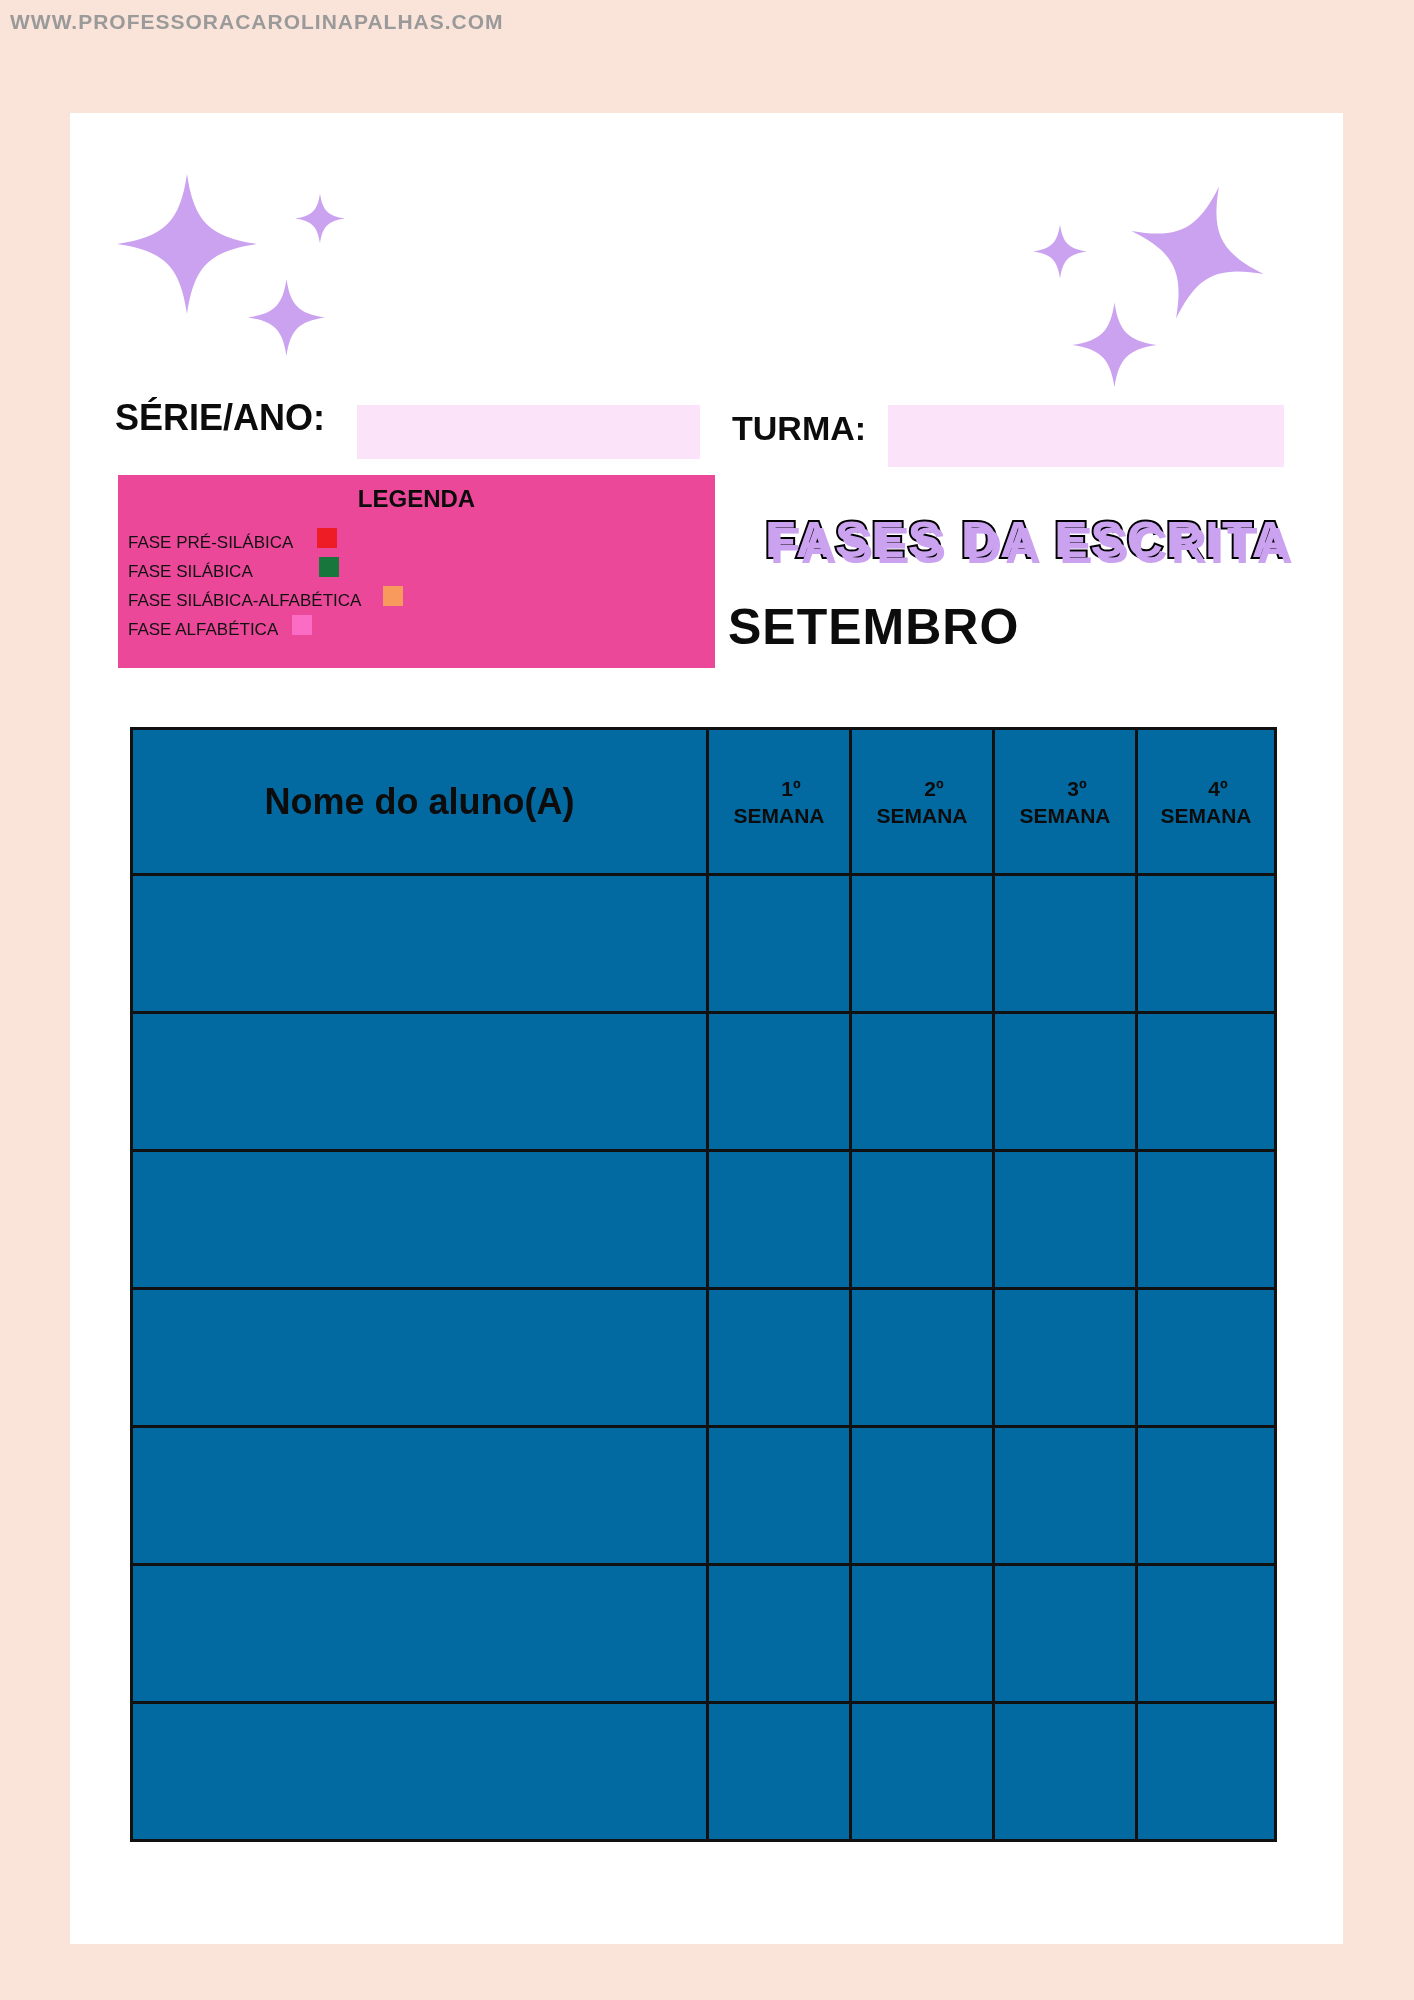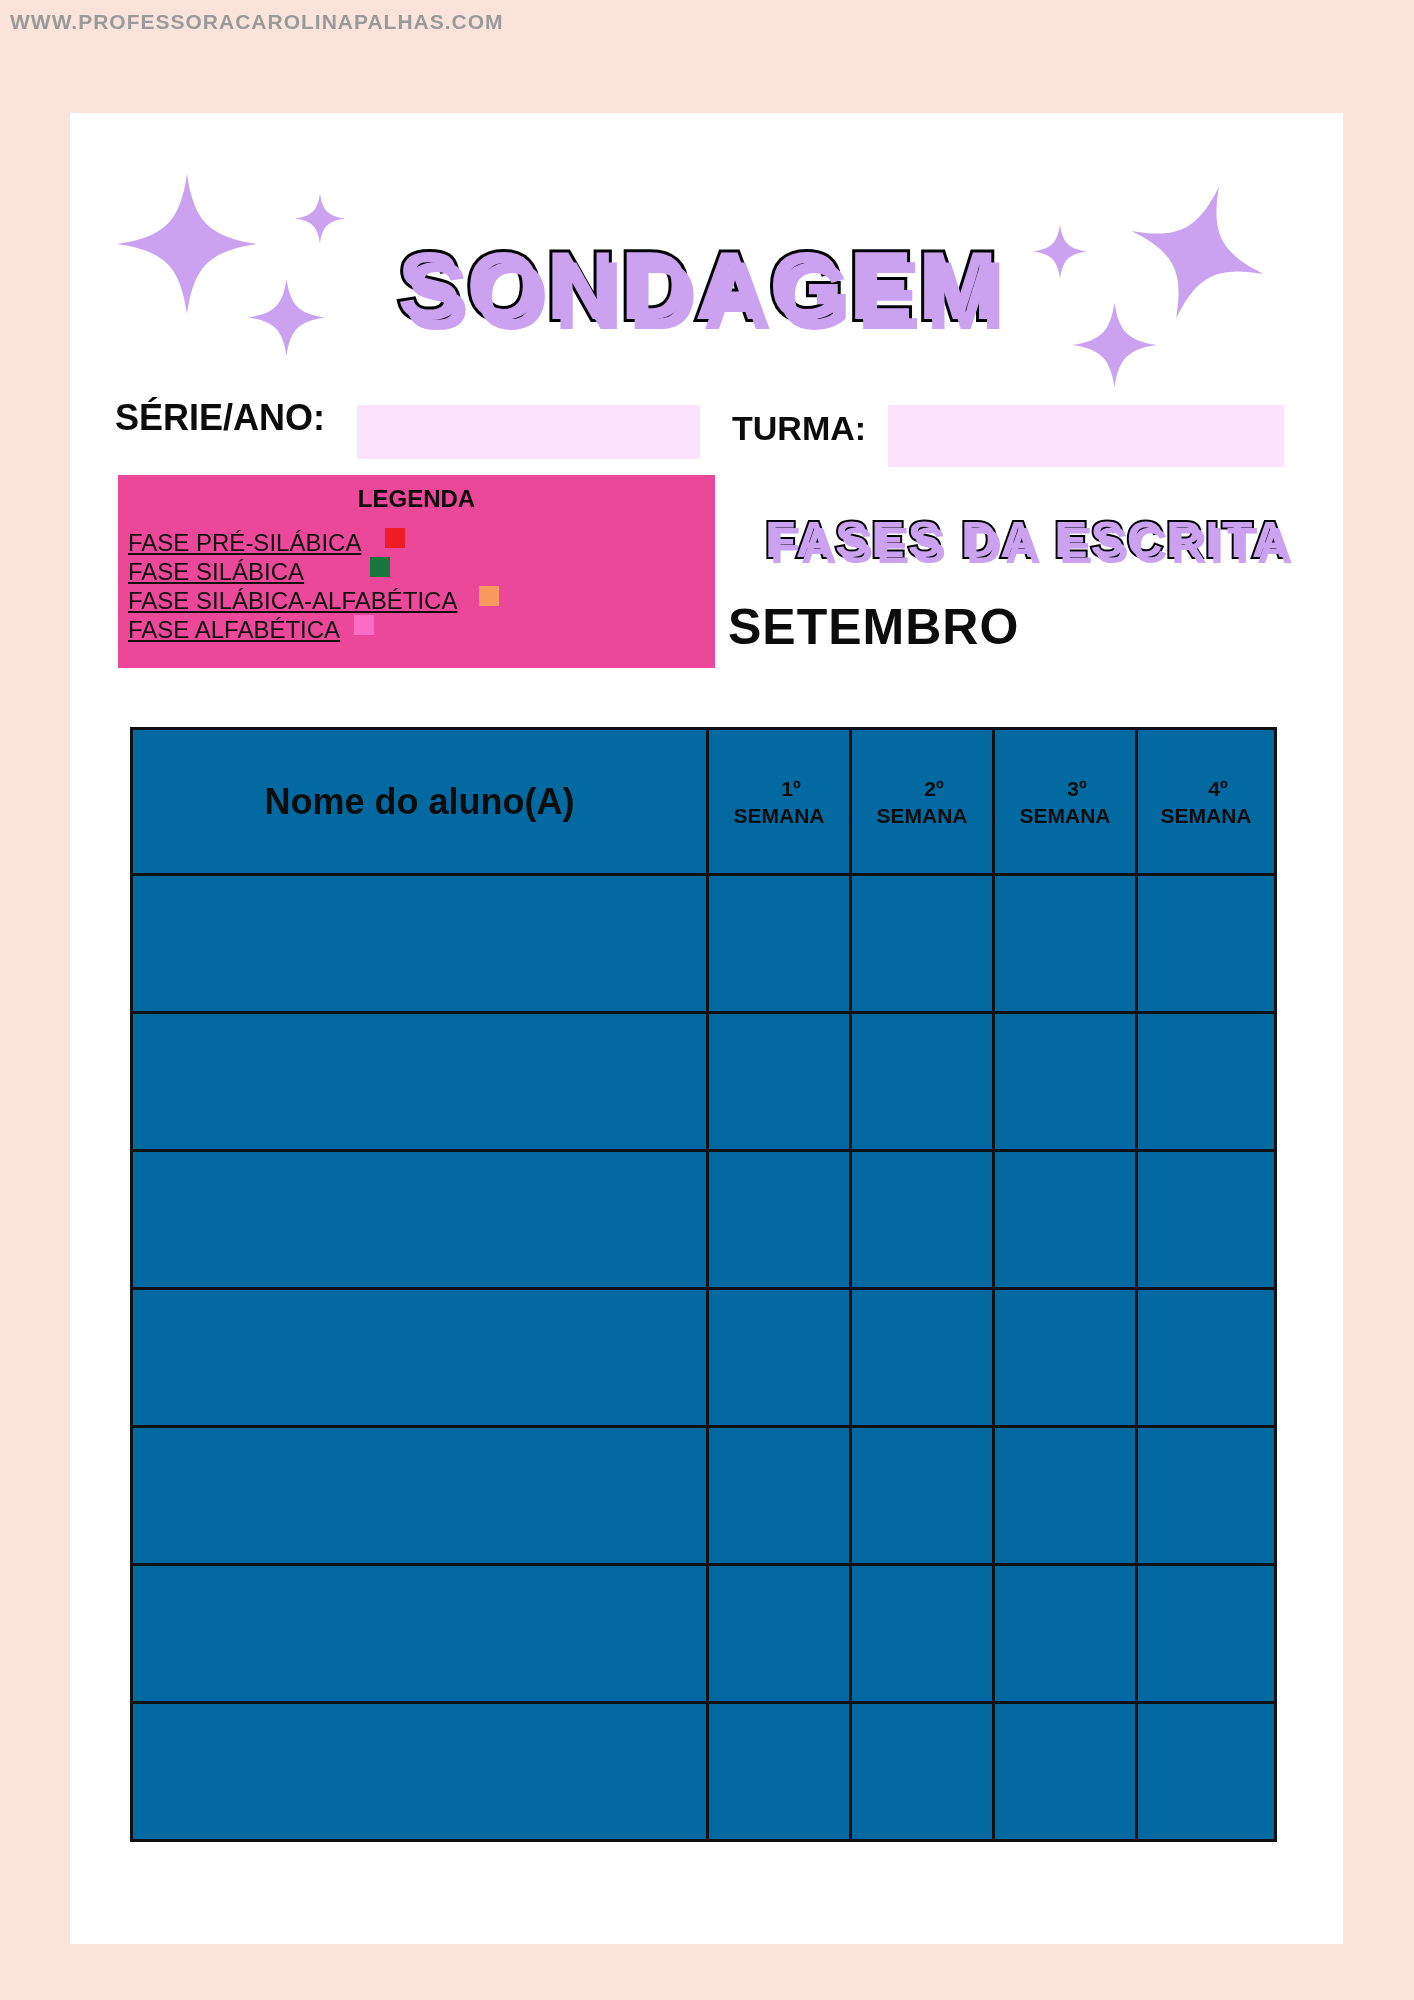--- a/index.html
+++ b/index.html
@@ -73,23 +73,22 @@
   }
   .legend-title {
     position:absolute; left:0; top:10px; width:100%;
     text-align:center; font-size:24px; font-weight:bold; color:#0c0c0c;
   }
   .legend-rows {
     position:absolute; left:10px; top:53px; right:10px;
   }
   .legend-row {
     display:flex; align-items:center;
-    height:29px; font-size:24px; color:#111;
+    height:29px; font-size:17px; color:#111;
     white-space:nowrap;
-    text-decoration:underline;
   }
   .legend-swatch {
     display:inline-block; width:20px; height:20px;
     transform:translateY(-5px);
   }
   .legend-row:nth-child(1) .legend-swatch { margin-left:24px; }
   .legend-row:nth-child(2) .legend-swatch { margin-left:66px; }
   .legend-row:nth-child(3) .legend-swatch { margin-left:22px; }
   .legend-row:nth-child(4) .legend-swatch { margin-left:14px; }
 
@@ -146,21 +145,20 @@
     <svg viewBox="0 0 100 100">
         <path fill="#caa2f0" d="M50 0 C55 34 66 45 100 50 C66 55 55 66 50 100 C45 66 34 55 0 50 C34 45 45 34 50 0 Z"></path>
       </svg>
   </span>
   <span class="sparkle sp-med-right">
     <svg viewBox="0 0 100 100">
         <path fill="#caa2f0" d="M50 0 C55 34 66 45 100 50 C66 55 55 66 50 100 C45 66 34 55 0 50 C34 45 45 34 50 0 Z"></path>
       </svg>
   </span>
 
-  <div class="main-title bubble">SONDAGEM</div>
   <div class="sub-title bubble">FASES DA ESCRITA</div>
   <div class="month-title">SETEMBRO</div>
 
   <div class="field-label serie-label">SÉRIE/ANO:</div>
   <div class="pink-field serie-field"></div>
   <div class="field-label turma-label">TURMA:</div>
   <div class="pink-field turma-field"></div>
 
   <div class="legend-box">
     <div class="legend-title">LEGENDA</div>

